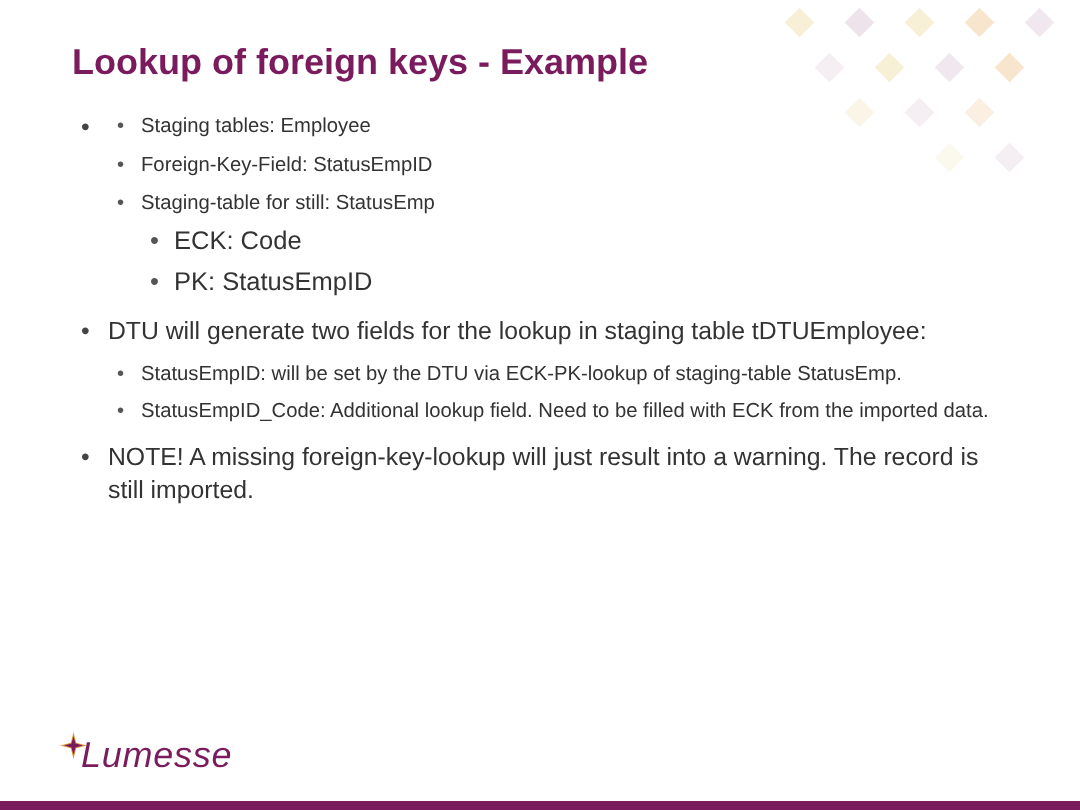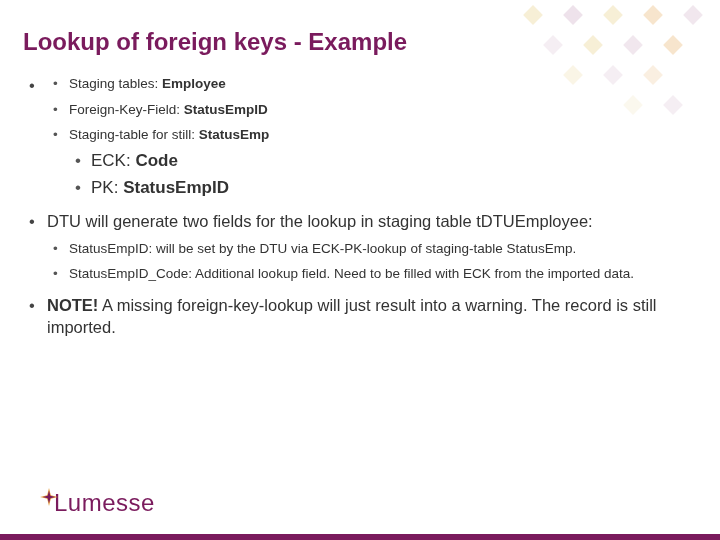--- a/index.html
+++ b/index.html
@@ -17,21 +17,21 @@
   }
   .diamond{
     position:absolute;width:14px;height:14px;
     transform:rotate(45deg);
   }
   .d-a{background:#e0c060;}
   .d-b{background:#7a1b5d;}
   .d-c{background:#e39a3c;}
   .slide{
     position:relative;
-    padding:28px 46px 0 23px;
+    padding:28px 46px 0 48px;
     box-sizing:border-box;
     width:100%;height:100%;
   }
   h1{
     margin:0 0 18px 0;
     font-size:24px;
     font-weight:600;
     color:#7a1b5d;
   }
   ul{margin:0;padding:0;list-style:none;}
@@ -58,24 +58,24 @@
   .lvl3>li{
     position:relative;
     padding-left:22px;
     margin:4px 0;
     font-size:17px;
     line-height:1.4;
   }
   .lvl3>li::before{
     content:"•";position:absolute;left:6px;top:0;color:#555;
   }
-  .b{font-weight:700;text-align:center;}
+  .b{font-weight:400;text-align:center;}
   .logo{
     position:absolute;left:40px;bottom:22px;
-    display:flex;align-items:center;gap:2px;
+    display:flex;align-items:flex-end;gap:2px;font-style:italic;
   }
   .logo-star{
     width:18px;height:18px;position:relative;margin-right:-6px;margin-bottom:12px;
   }
   .logo-star svg{display:block;}
   .logo-text{
     font-size:24px;color:#7a1b5d;font-weight:400;letter-spacing:.5px;
   }
   .bottom-bar{
     position:absolute;left:0;right:0;bottom:0;height:6px;background:#7a1b5d;

